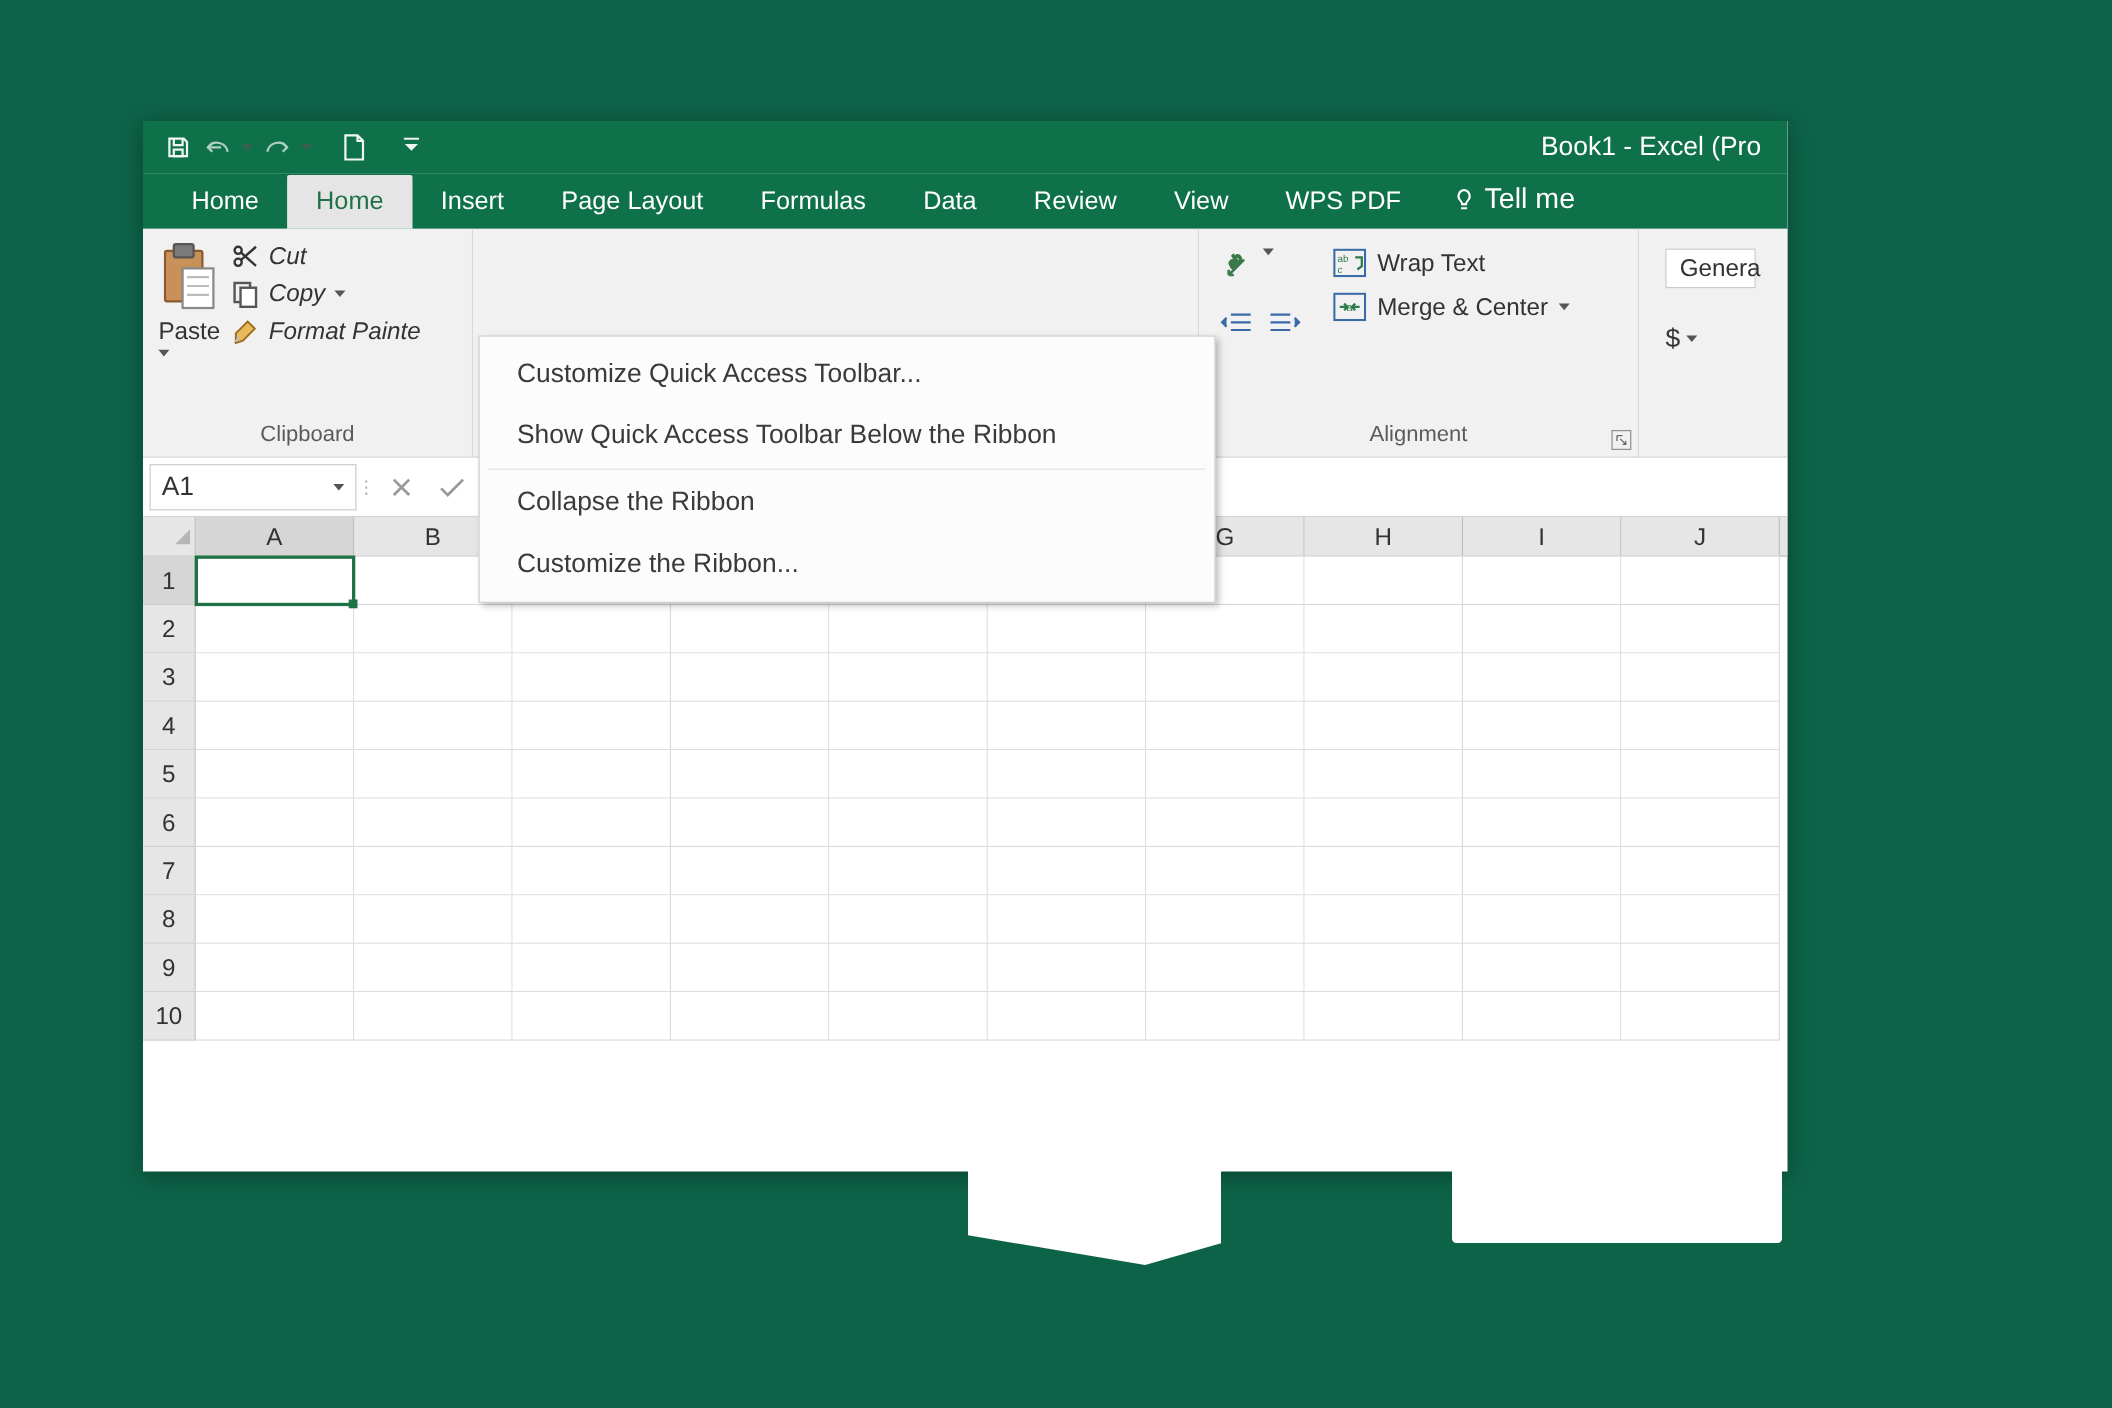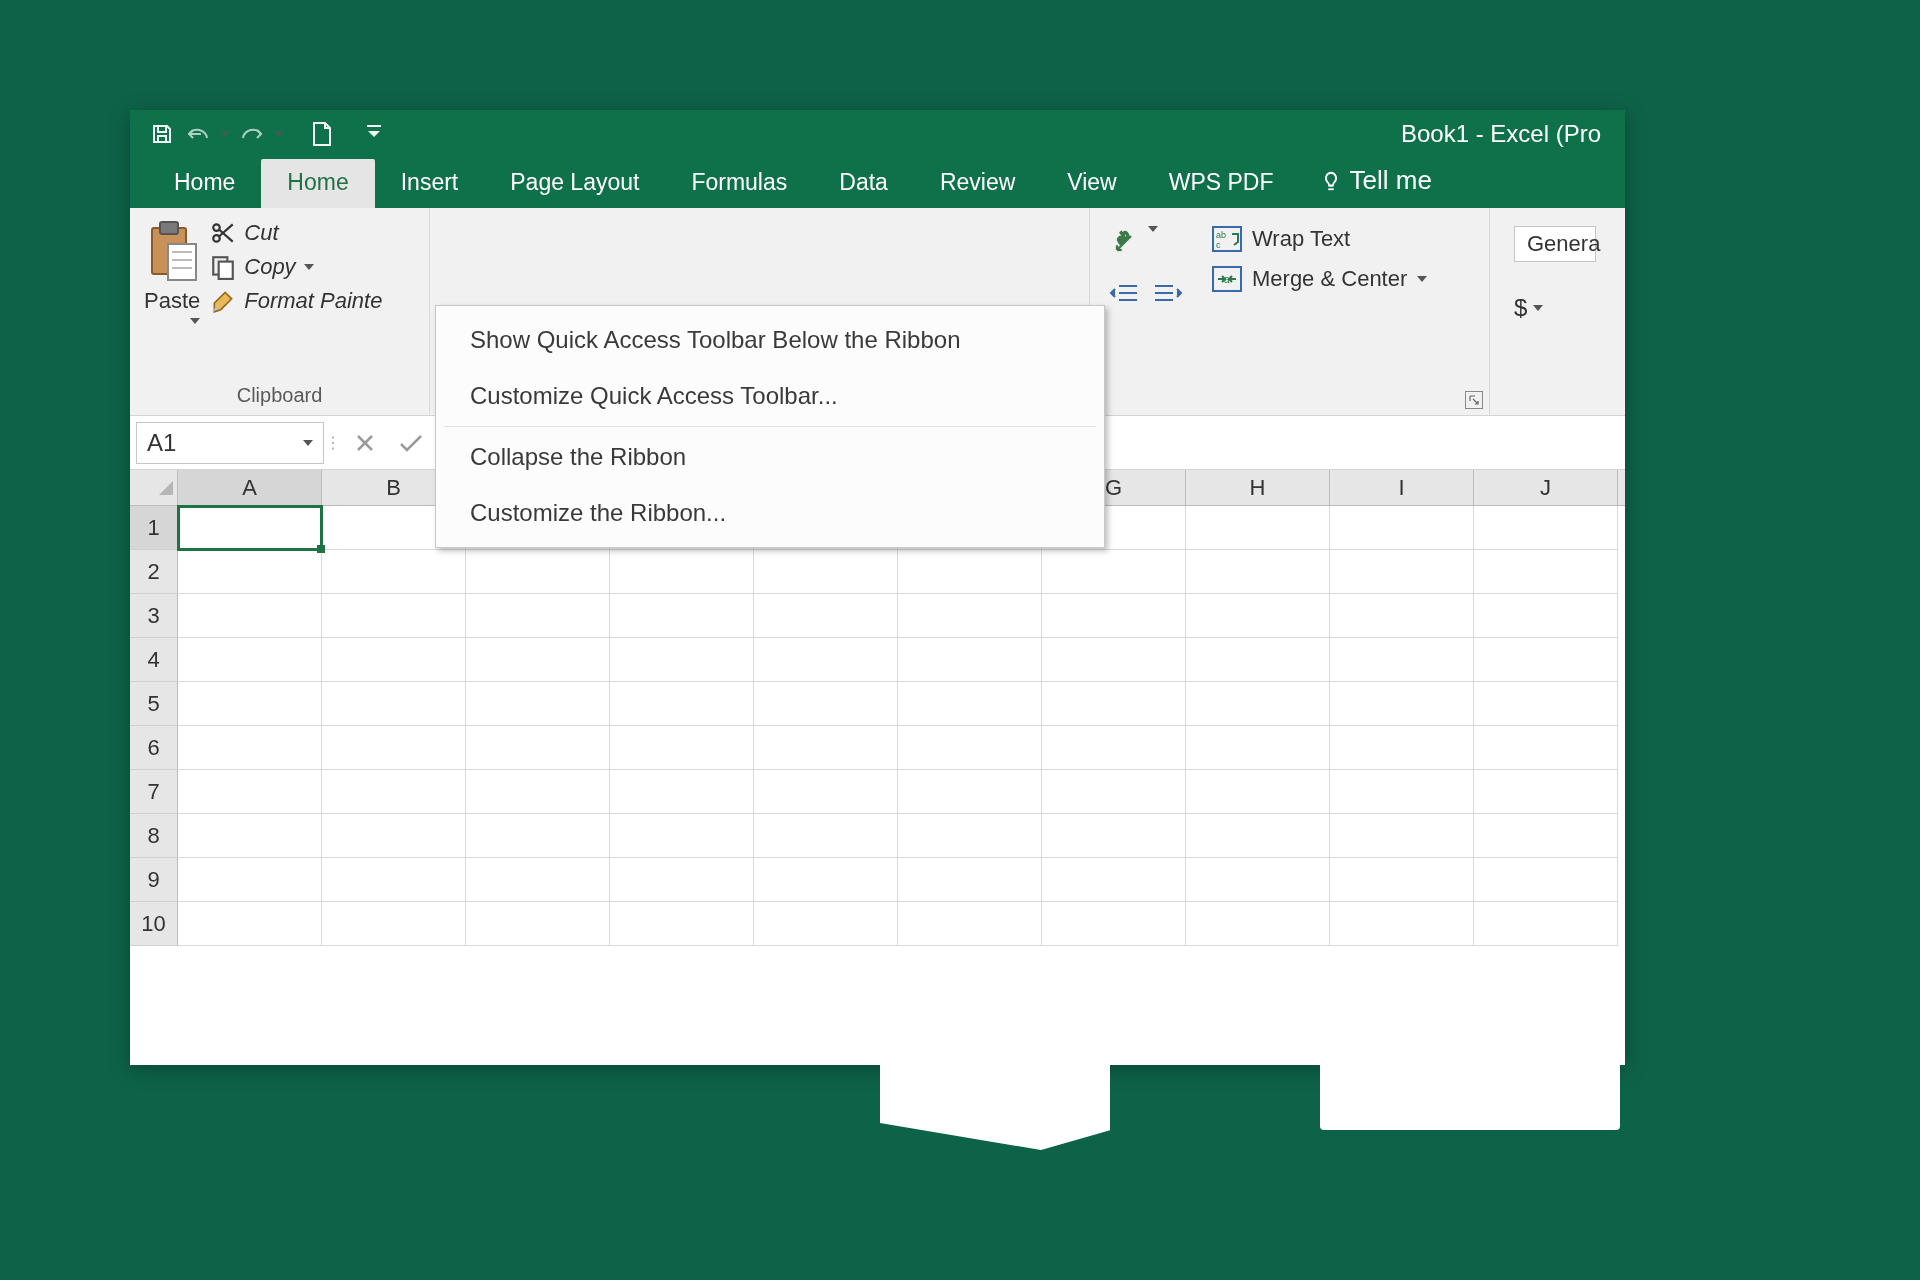--- a/index.html
+++ b/index.html
@@ -85,21 +85,21 @@
   right: 6px;
   bottom: 6px;
   width: 18px; height: 18px;
   border: 1px solid #888;
   display: flex; align-items: center; justify-content: center;
   font-size: 10px; color: #555;
 }
 
 .btn-col { display: flex; flex-direction: column; gap: 8px; padding-top: 4px; font-style: italic; }
 .btn-row { display: flex; align-items: center; gap: 8px; cursor: pointer; font-size: 22px; color: #333; white-space: nowrap; }
-.big-btn { display: flex; flex-direction: column; align-items: flex-end; gap: 4px; cursor: pointer; font-size: 22px; color: #333; }
+.big-btn { display: flex; flex-direction: column; align-items: flex-start; gap: 4px; cursor: pointer; font-size: 22px; color: #333; }
 .ico { width: 26px; height: 26px; display: flex; align-items: center; justify-content: center; }
 .copy-ico svg { color: #555; }
 
 
 .context-menu {
   position: absolute;
   left: 305px;
   top: 97px;
   width: 670px;
   background: #fcfcfc;
@@ -400,44 +400,45 @@
                 <rect x="1" y="1" width="28" height="24" fill="none" stroke="#3a6aa8" stroke-width="2"></rect>
                 <path d="M6 13h6m6 0h6" stroke="#2a7a4a" stroke-width="2"></path>
                 <path d="M10 10l3 3-3 3M20 10l-3 3 3 3" fill="none" stroke="#2a7a4a" stroke-width="2"></path>
                 <text x="12" y="17" font-size="10" fill="#2a7a4a">a</text>
               </svg>
             <span>Merge &amp; Center</span>
             <span class="tri-down"></span>
           </div>
         </div>
       </div>
+      <div class="group-label">Alignment</div>
       <div class="group-launcher">
         <svg width="10" height="10" viewBox="0 0 10 10">
             <path d="M1 1h5M1 1v5M4 4l5 5M9 6v3h-3" fill="none" stroke="#666" stroke-width="1.2"></path>
           </svg>
       </div>
     </div>
 
     <div class="group" style="width:130px; border-right:none;">
       <div class="num-group">
         <div class="num-box">Genera</div>
         <div class="dollar-row">
           <span>$</span>
           <span class="tri-down"></span>
         </div>
       </div>
       <div class="group-label">&nbsp;</div>
     </div>
 
     <div class="context-menu">
       <div class="menu-item">
+        <span>Customize Quick Access Toolbar...</span>
+      </div>
+      <div class="menu-item">
         <span>Show Quick Access Toolbar Below the Ribbon</span>
-      </div>
-      <div class="menu-item">
-        <span>Customize Quick Access Toolbar...</span>
       </div>
       <div class="menu-sep"></div>
       <div class="menu-item">
         <span>Collapse the Ribbon</span>
       </div>
       <div class="menu-item">
         <span>Customize the Ribbon...</span>
       </div>
     </div>
 

